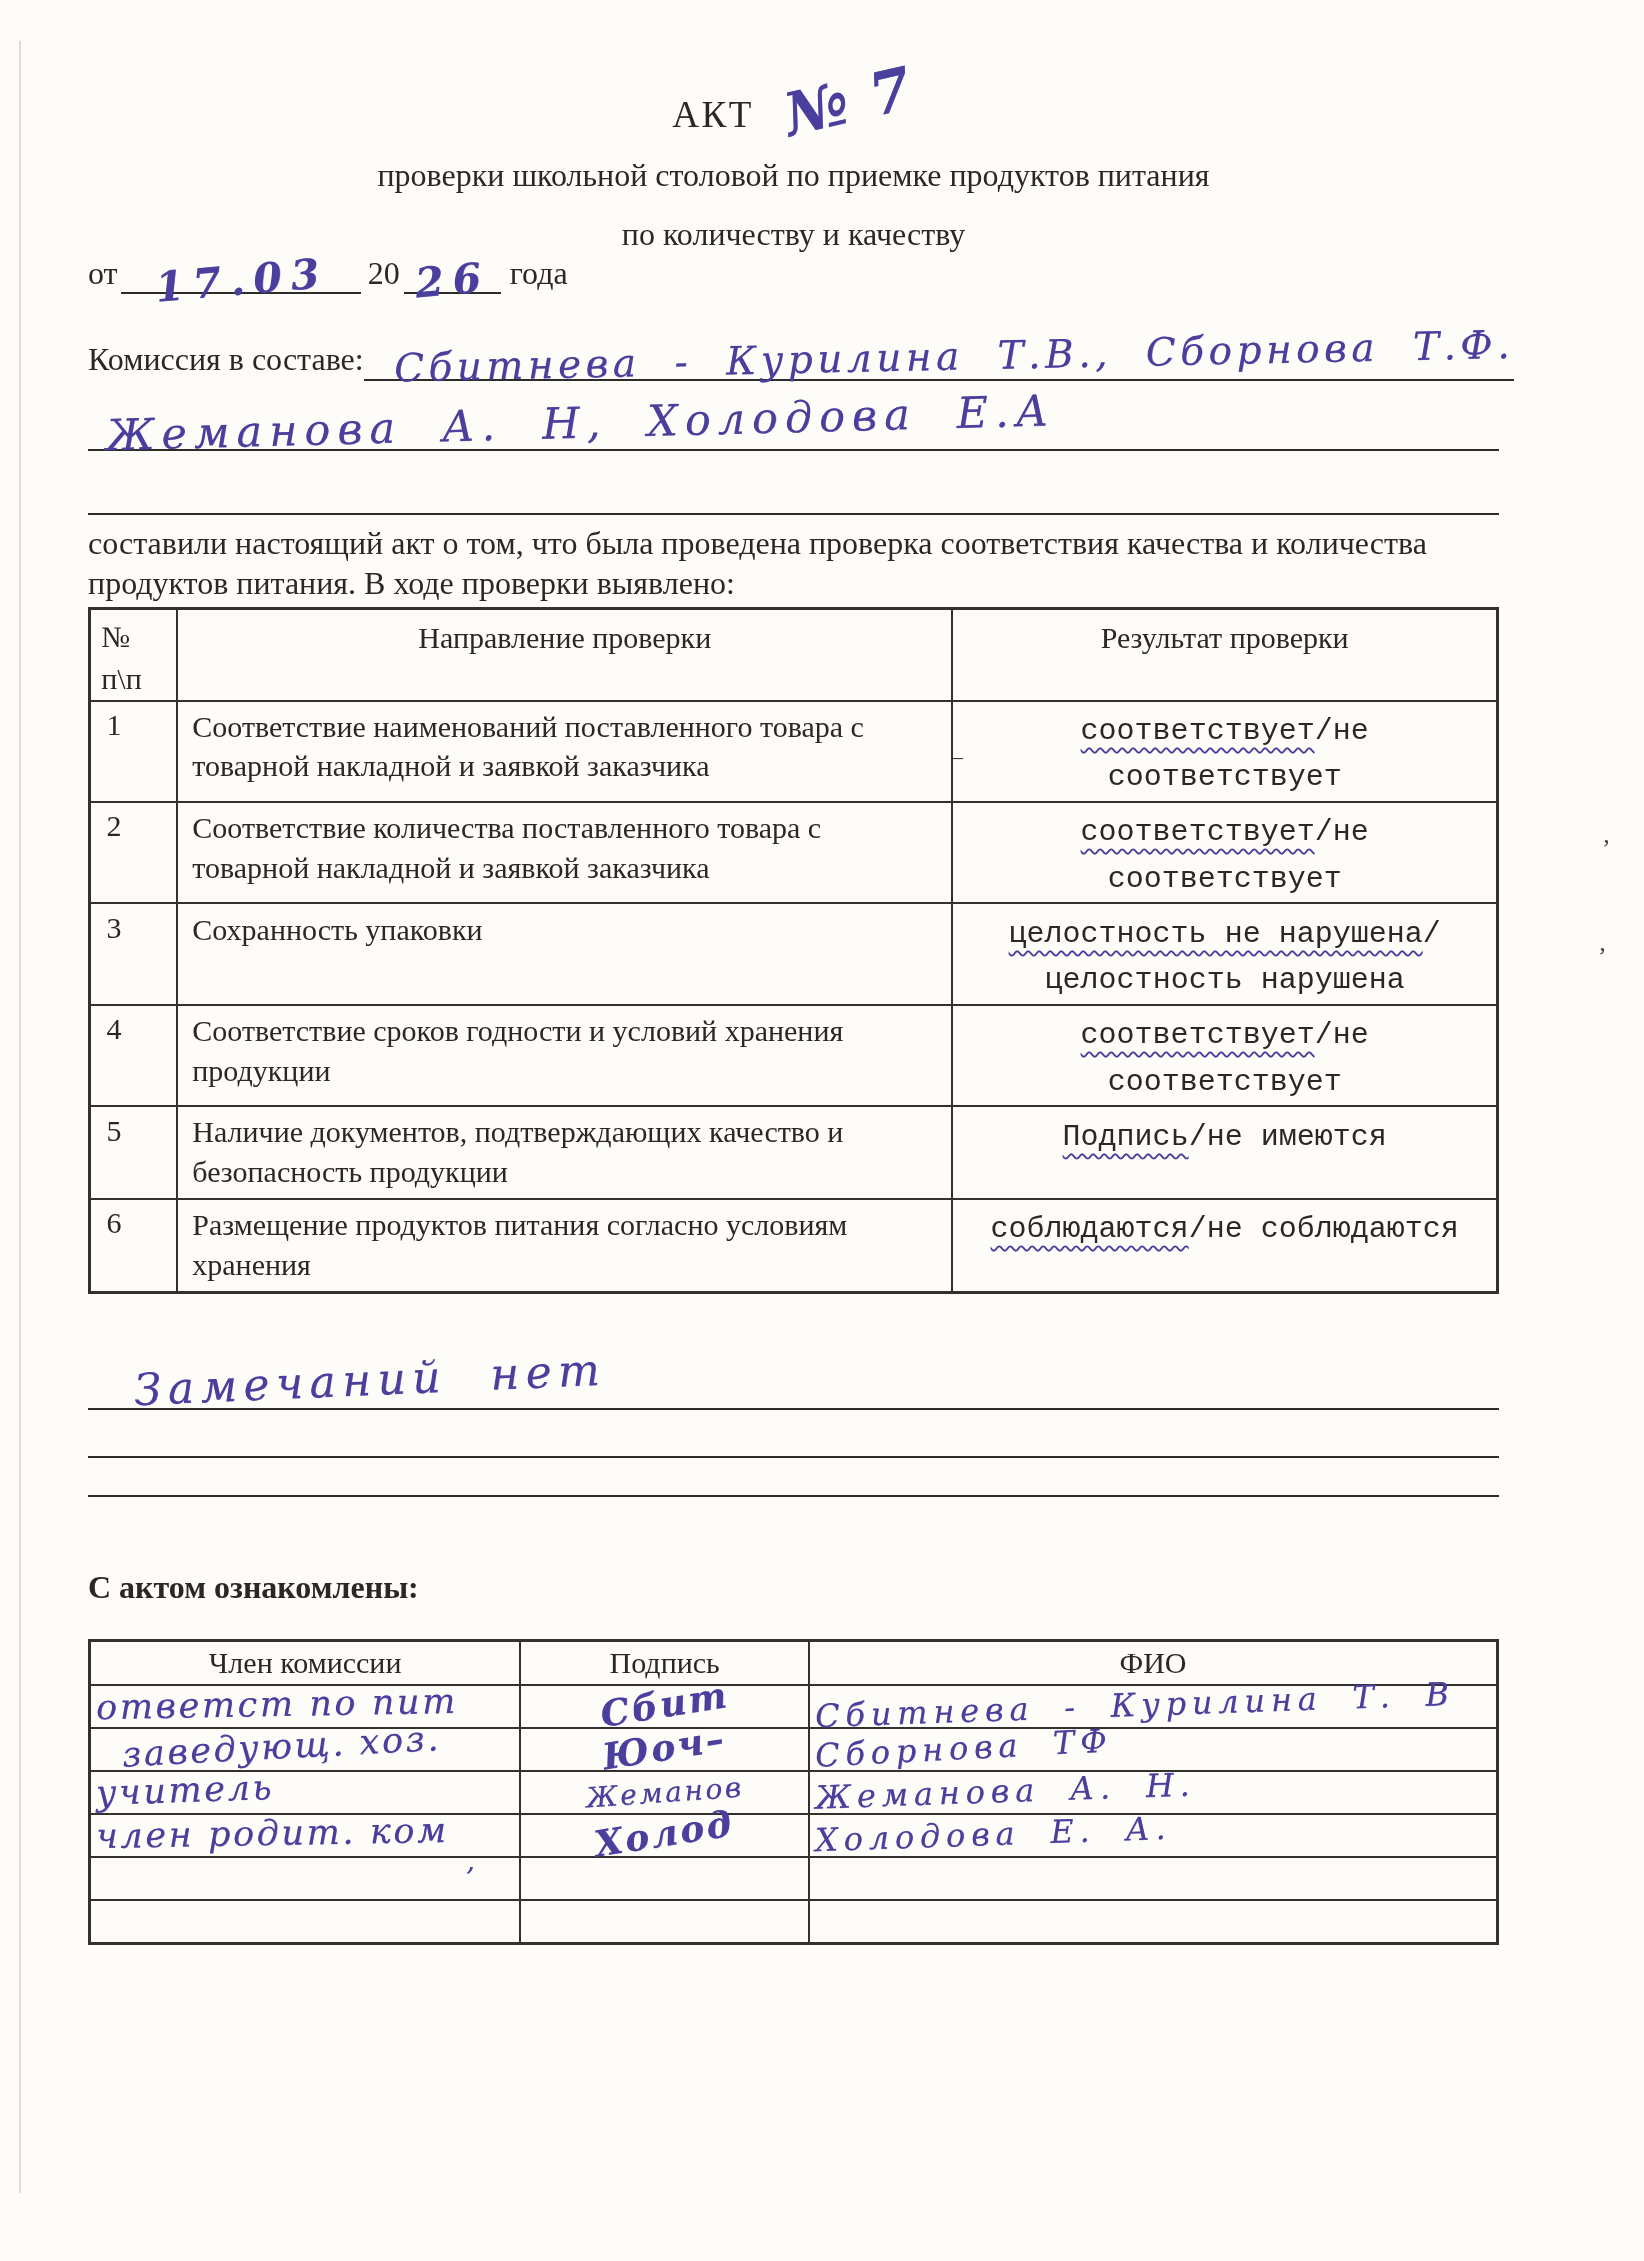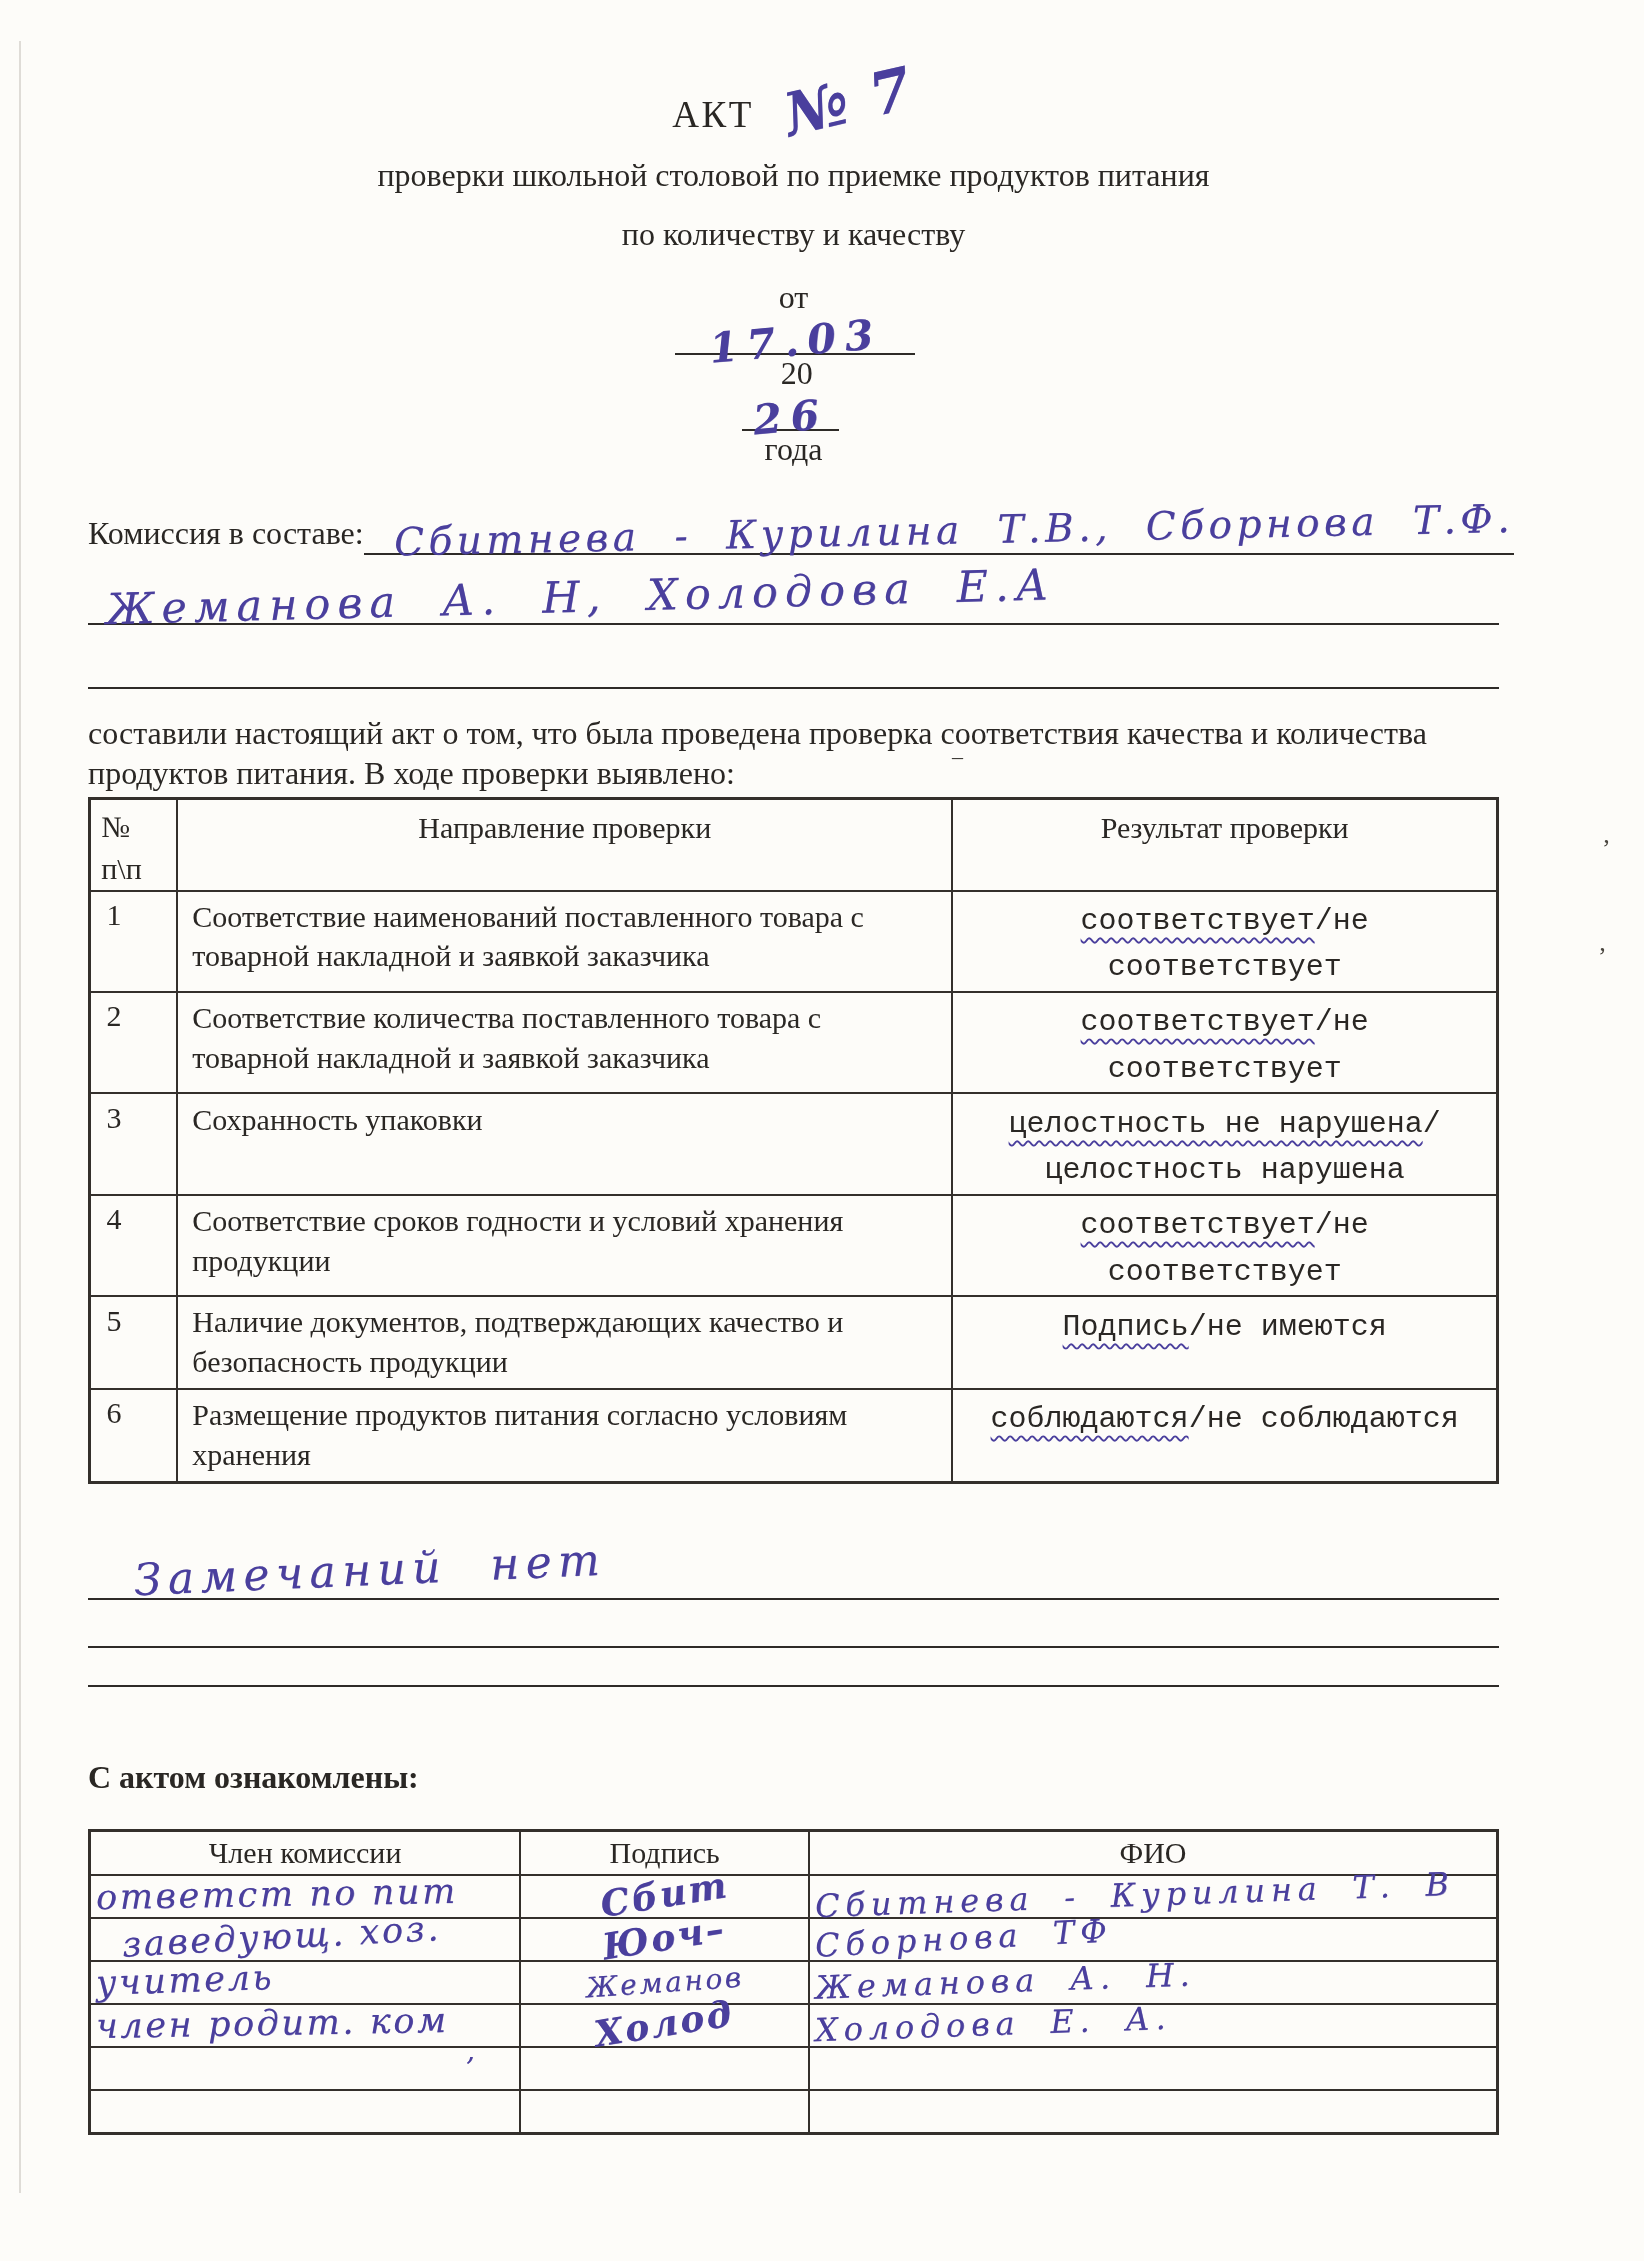--- a/index.html
+++ b/index.html
@@ -22,39 +22,39 @@
     text-shadow:0.3px 0.3px 0.6px rgba(74,63,157,0.55);
   }
 
   .center{text-align:center;}
   .title-row{padding-top:75px;font-size:37px;letter-spacing:2.6px;line-height:1.1;}
   .hw-num{display:inline-block;font-size:59px;font-weight:bold;letter-spacing:1.3px;
           transform:rotate(-13deg) translateY(-5.2px);margin-left:19.3px;}
   .subtitle1{margin-top:17px;font-size:32px;}
   .subtitle2{margin-top:22px;font-size:32px;}
 
-  .date-line{display:flex;align-items:center;font-size:32px;margin-top:26px;flex-direction:column;}
+  .date-line{display:flex;align-items:flex-start;font-size:32px;margin-top:2px;}
   .blank{border-bottom:2.6px solid #2e2b28;display:inline-block;text-align:center;height:37px;}
   .blank-daymonth{width:240px;margin-left:3.9px;}
   .blank-year{width:97px;margin:0 9px 0 3.9px;}
   .hw-date{display:inline-block;font-size:41px;font-weight:bold;letter-spacing:9px;
            transform:rotate(-5deg) translateY(1.3px);white-space:nowrap;}
   .date-20{margin-left:6.4px;}
 
   .commission-row{display:flex;align-items:flex-end;font-size:32px;margin-top:28px;height:59px;}
   .commission-label{white-space:nowrap;padding-bottom:2.6px;text-align:right;}
   .fill{flex:1;border-bottom:2.6px solid #2e2b28;overflow:visible;}
   .hw-line1{display:inline-block;font-size:39px;letter-spacing:4.5px;word-spacing:17px;
             transform:rotate(-1.2deg);padding-left:30px;white-space:nowrap;line-height:1;padding-bottom:2.6px;}
   .ruled-line2{height:68px;display:flex;align-items:flex-end;border-bottom:2.6px solid #2e2b28;}
   .hw-line2{display:inline-block;font-size:43px;letter-spacing:7px;word-spacing:19.3px;
             transform:rotate(-1.5deg);padding-left:18px;white-space:nowrap;line-height:1;padding-bottom:3.9px;}
   .ruled-empty{height:62px;border-bottom:2.6px solid #2e2b28;}
 
-  .para{font-size:32px;line-height:1.26;margin-top:24px;}
+  .para{font-size:32px;line-height:1.26;margin-top:8px;}
 
   table{border-collapse:collapse;width:100%;}
   .t1{margin-top:3.9px;font-size:30px;border:3.9px solid #34302c;}
   .t1 th,.t1 td{border:2.6px solid #34302c;}
   .t1 thead th{font-weight:normal;vertical-align:top;height:68px;}
   .th-num{text-align:left;padding:5.2px 0 0 10.3px;line-height:1.4;width:75px;}
   .th-dir{text-align:center;padding-top:10.3px;width:771px;}
   .th-res{text-align:center;padding-top:10.3px;}
   .td-num{vertical-align:top;text-align:left;padding:6.4px 0 0 15.5px;height:72px;}
   .td-dir{vertical-align:top;padding:5.2px 11.6px 6.4px 14px;line-height:1.32;}

